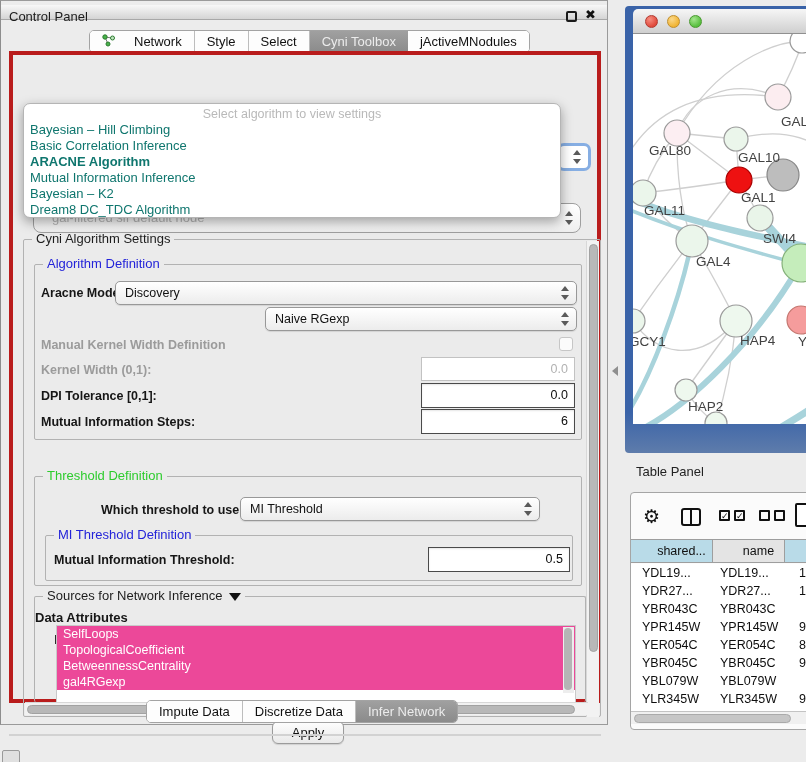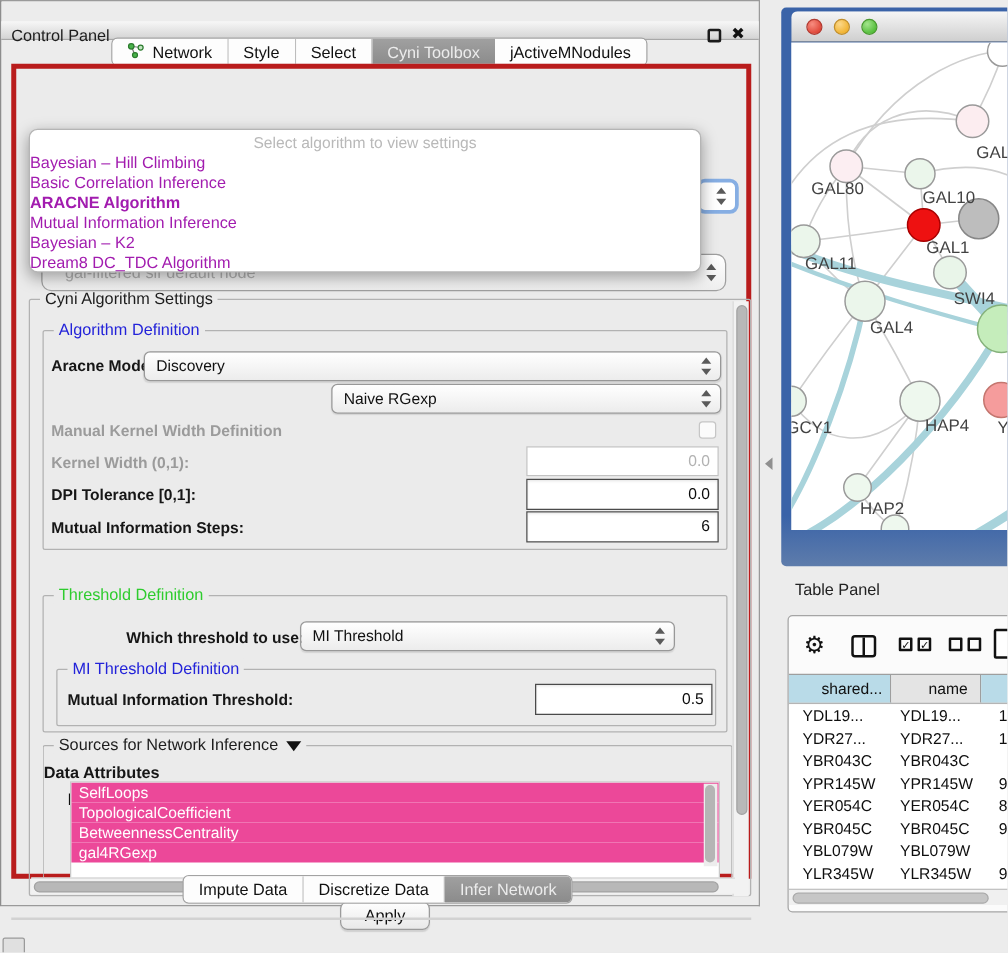--- a/index.html
+++ b/index.html
@@ -3,44 +3,44 @@
 <meta charset="utf-8">
 <style>
   * { margin:0; padding:0; box-sizing:border-box; }
   html,body { width:806px; height:762px; }
   body { font-family:"Liberation Sans","DejaVu Sans",sans-serif; background:#ececec; position:relative; overflow:hidden; }
   #stage { position:absolute; left:0; top:0; width:806px; height:762px; background:#ececec; overflow:hidden; }
   .abs { position:absolute; }
 
   
   #cp-window { left:0; top:8; width:608px; height:725px; background:#ececec; border:1px solid #9a9a9a; border-left:1px solid #8d8d8d; }
-  #cp-titlebar { left:0; top:16px; width:100%; height:15px; background:linear-gradient(180deg,#f7f7f7,#d4d4d4); border-bottom:1px solid #a8a8a8; }
+  #cp-titlebar { left:0; top:4px; width:100%; height:15px; background:linear-gradient(180deg,#f7f7f7,#d4d4d4); border-bottom:1px solid #a8a8a8; }
   #cp-title { left:8px; top:4px; font-size:13px; color:#1c1c1c; }
   #cp-float { left:565px; top:6px; width:11px; height:11px; border:2px solid #1a1a1a; border-radius:2px; background:transparent; }
   #cp-close { left:584px; top:2px; font-size:13px; font-weight:bold; color:#111; }
 
   
   #top-tabs { left:88px; top:29px; height:23px; display:flex; border:1px solid #a3a3a3; border-radius:5px; background:#fff; overflow:hidden; }
-  .seg { height:100%; display:flex; align-items:center; justify-content:center; font-size:13px; color:#111; background:#fdfdfd; border-right:1px solid #bdbdbd; padding:0 12px; }
+  .seg { height:100%; display:flex; align-items:center; justify-content:center; font-size:13px; color:#111; background:#fdfdfd; border-right:1px solid #bdbdbd; padding:0 12px;gap:12px; }
   .seg:last-child { border-right:none; }
   .seg.sel { background:linear-gradient(180deg,#a0a0a0,#8b8b8b); color:#ececec; border-right:none; }
   .seg .net-ico { margin-right:6px; }
 
   
   #cp-inner { left:8px; top:50px; width:592px; height:652px; border:4px solid #b91c1c; background:#ebebeb; }
 
   
   .combo-fragment { left:20px; top:148px; width:548px; height:30px; border:1px solid #9f9f9f; border-radius:8px; background:linear-gradient(180deg,#ffffff,#eeeeee); z-index:1; }
   .combo-fragment .ghost { position:absolute; left:18px; top:6px; font-size:13px; color:#b4b4b4; }
   .focus-fragment { left:544px; top:88px; width:34px; height:28px; border:3px solid #86aee3; border-radius:7px; background:#fff; z-index:1; }
 
   
   #algo-popup { left:10px; top:48px; width:538px; height:115px; background:#fff; border:1px solid #b5b5b5; border-radius:7px; box-shadow:0 4px 12px rgba(0,0,0,0.35); z-index:5; padding-top:3px; }
   #algo-prompt { text-align:center; font-size:12.5px; color:#b9b9b9; height:15px; }
-  .algo-item { font-size:13px; color:#a21caf; height:16px; line-height:16px; padding-left:0; white-space:nowrap; }
+  .algo-item { font-size:13px; color:#0f766e; height:16px; line-height:16px; padding-left:6px; white-space:nowrap; }
   .algo-item.bold { font-weight:bold; }
 
   
   .group { position:absolute; border:1px solid #b2b2b2; border-radius:2px; }
   .group > .legend { position:absolute; top:-9px; left:8px; background:#ebebeb; padding:0 4px; font-size:13px; color:#1d1d1d; white-space:nowrap; }
   .legend.blue { color:#2323d9; }
   .legend.green { color:#2ecc2e; }
 
   .lbl { position:absolute; font-size:12.5px; font-weight:bold; color:#161616; white-space:nowrap; }
   .lbl.dis { color:#9b9b9b; }

